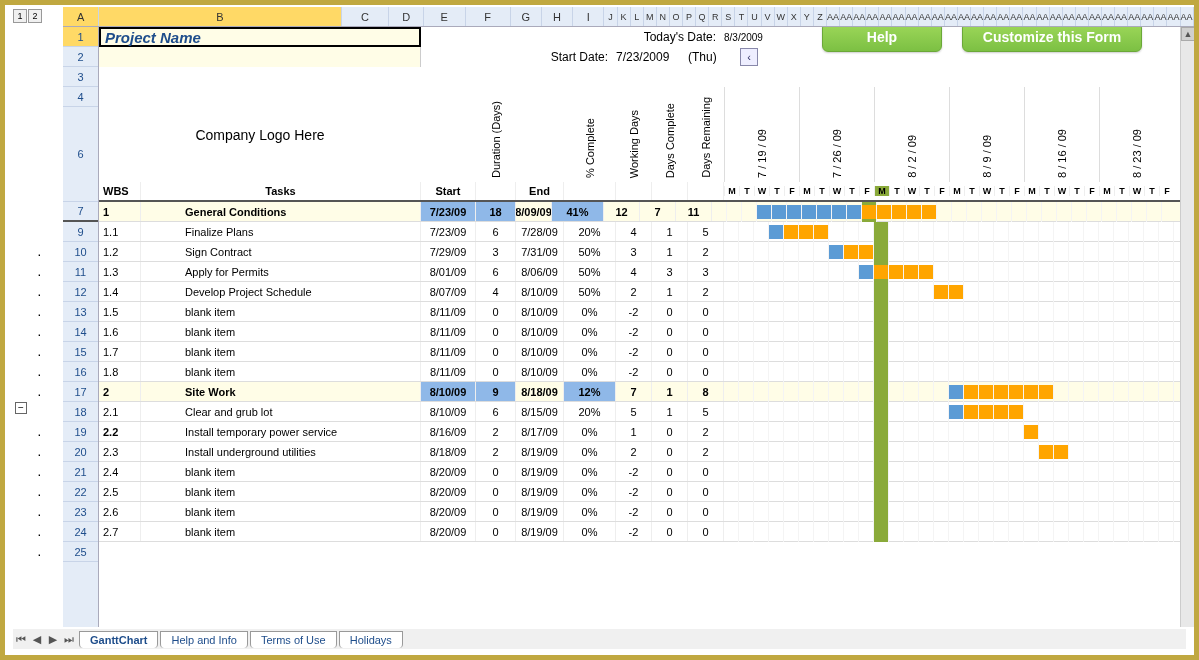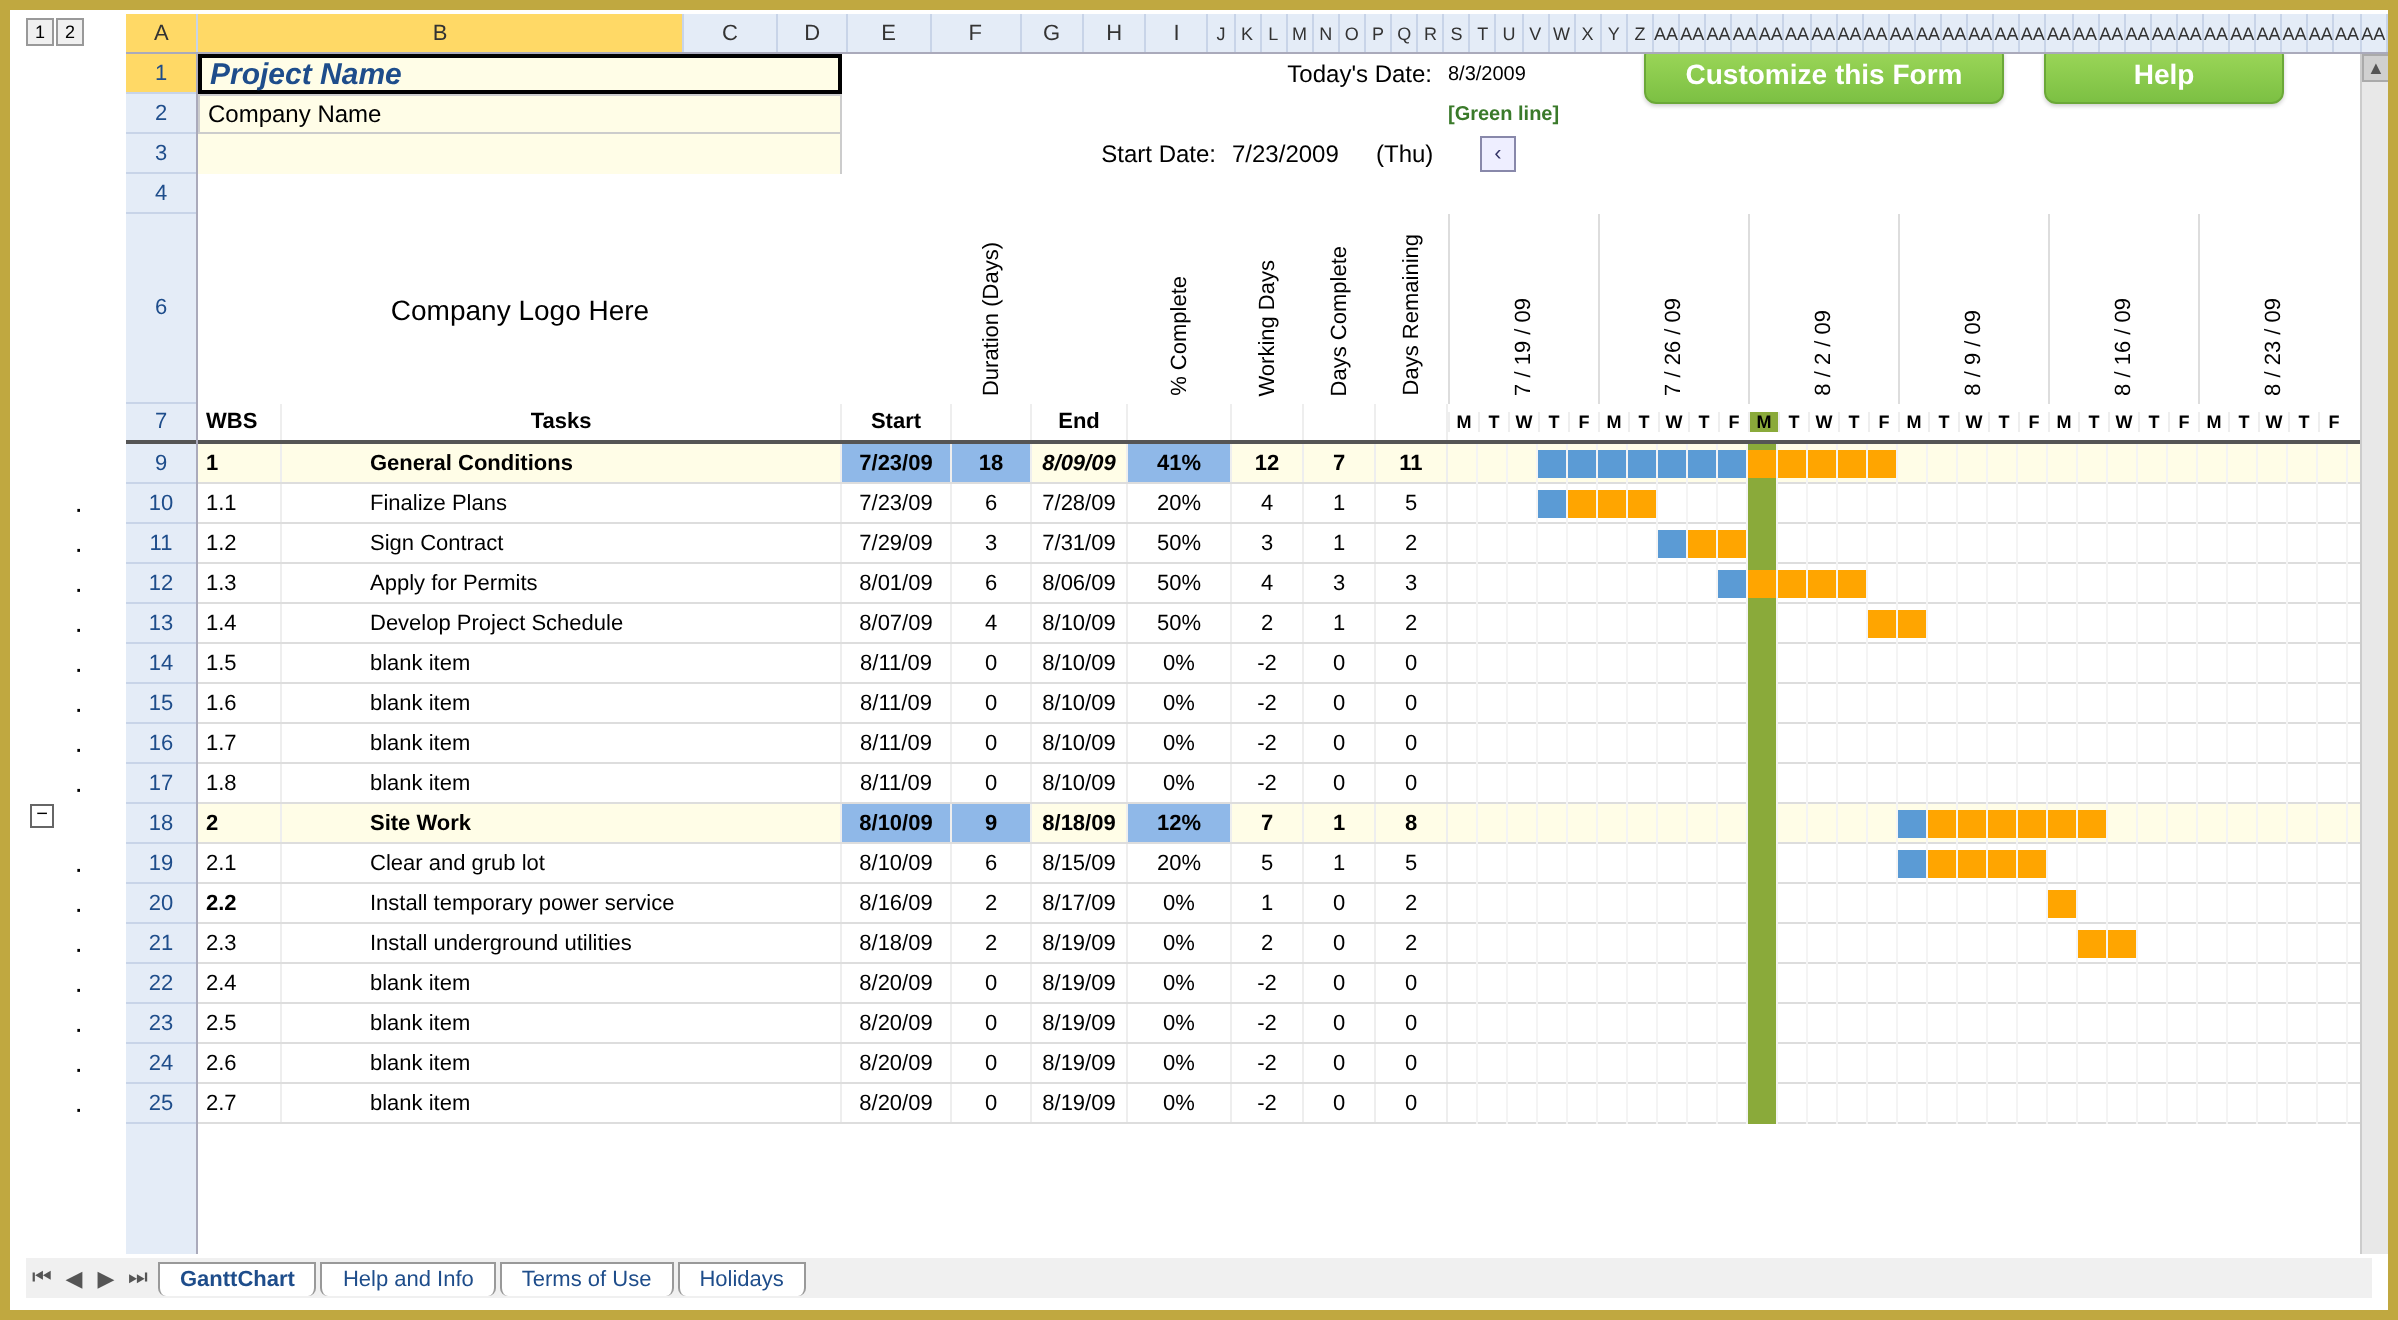--- a/index.html
+++ b/index.html
@@ -162,30 +162,25 @@
     <div style="position: absolute; top: 519px; left: 24px; font-size: 14px;">·</div>
   </div>
 
 <div class="grid-area">
 
   <div style="display:flex;height:20px;">
     <div class="title-cell sel" style="width:322px">Project Name</div>
     <div style="width:303px;display:flex;align-items:center;justify-content:flex-end;padding-right:8px;font-size:12px;">Today's Date:</div>
     <div style="width:82px;display:flex;align-items:center;font-size:10px;">8/3/2009</div>
     <div style="flex:1;display:flex;align-items:center;gap:20px;padding-left:16px;">
+      <button class="btn-green" style="width:120px">Help</button>
       <button class="btn-green" style="width:180px">Customize this Form</button>
-      <button class="btn-green" style="width:120px">Help</button>
     </div>
   </div>
 
-  <div style="display:flex;height:20px;">
-    <div class="company-cell" style="width:322px;border:1px solid #ccc;">Company Name</div>
-    <div style="width:303px"></div>
-    <div style="width:82px;display:flex;align-items:center;font-size:10px;color:#3a7a2a;font-weight:bold;">[Green line]</div>
-  </div>
 
   <div style="display:flex;height:20px;">
     <div style="width:322px;background:#fffde7;border-right:1px solid #ccc;"></div>
     <div style="width:195px;display:flex;align-items:center;justify-content:flex-end;padding-right:8px;font-size:12px;">Start Date:</div>
     <div style="width:72px;display:flex;align-items:center;font-size:12px;">7/23/2009</div>
     <div style="width:44px;display:flex;align-items:center;font-size:12px;">(Thu)</div>
     <div style="padding-left:8px;display:flex;align-items:center;">
       <div class="scroll-left-btn">‹</div>
     </div>
   </div>
@@ -276,21 +271,21 @@
         <div style="width: 15px; font-size: 9px; display: flex; align-items: center; justify-content: center; border-left: 1px solid rgb(238, 238, 238);">F</div>
       </div>
   </div>
 
   <div id="dataRows">
       <div class="data-row summary">
         <div class="cell " style="width: 42px;">1</div>
         <div class="cell " style="width: 280px; padding-left: 44px;">General Conditions</div>
         <div class="cell hl center" style="width: 55px;">7/23/09</div>
         <div class="cell hl center" style="width: 40px;">18</div>
-        <div class="cell center" style="width: 48px; font-style: italic;">8/09/09</div>
+        <div class="cell center" style="width: 36px;">8/09/09</div>
         <div class="cell hl center" style="width: 52px;">41%</div>
         <div class="cell center" style="width: 36px;">12</div>
         <div class="cell center" style="width: 36px;">7</div>
         <div class="cell center" style="width: 36px;">11</div>
         <div style="flex: 1 1 0%; display: flex; position: relative;">
           <div class="gantt-day"></div>
           <div class="gantt-day"></div>
           <div class="gantt-day"></div>
           <div class="gantt-day">
             <div class="gantt-bar-blue"></div>

